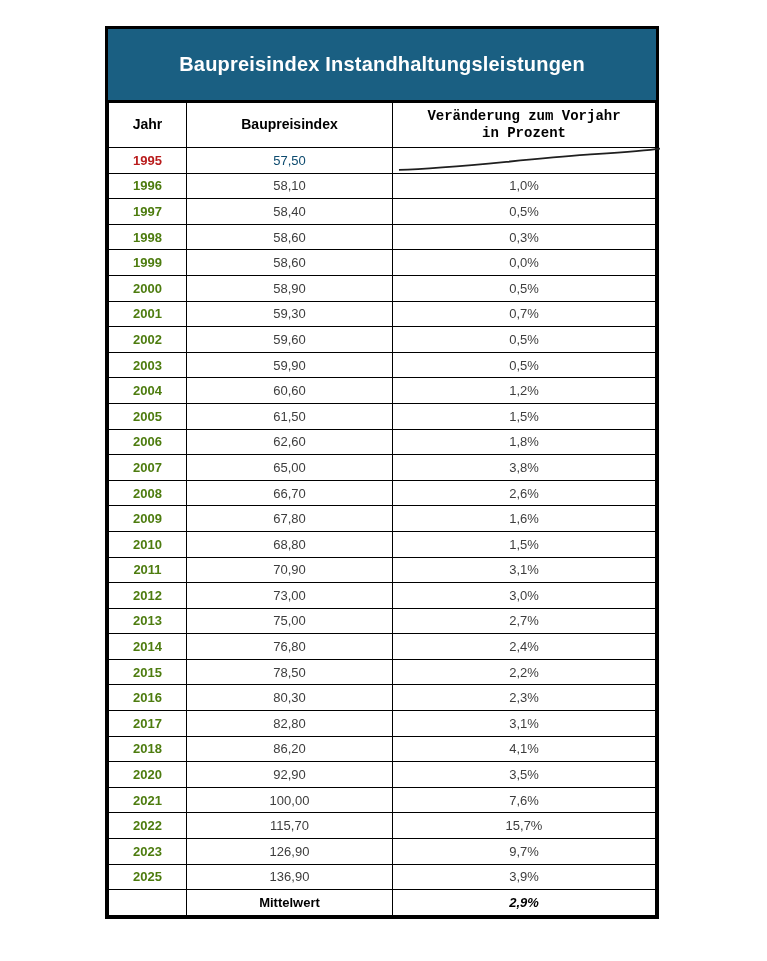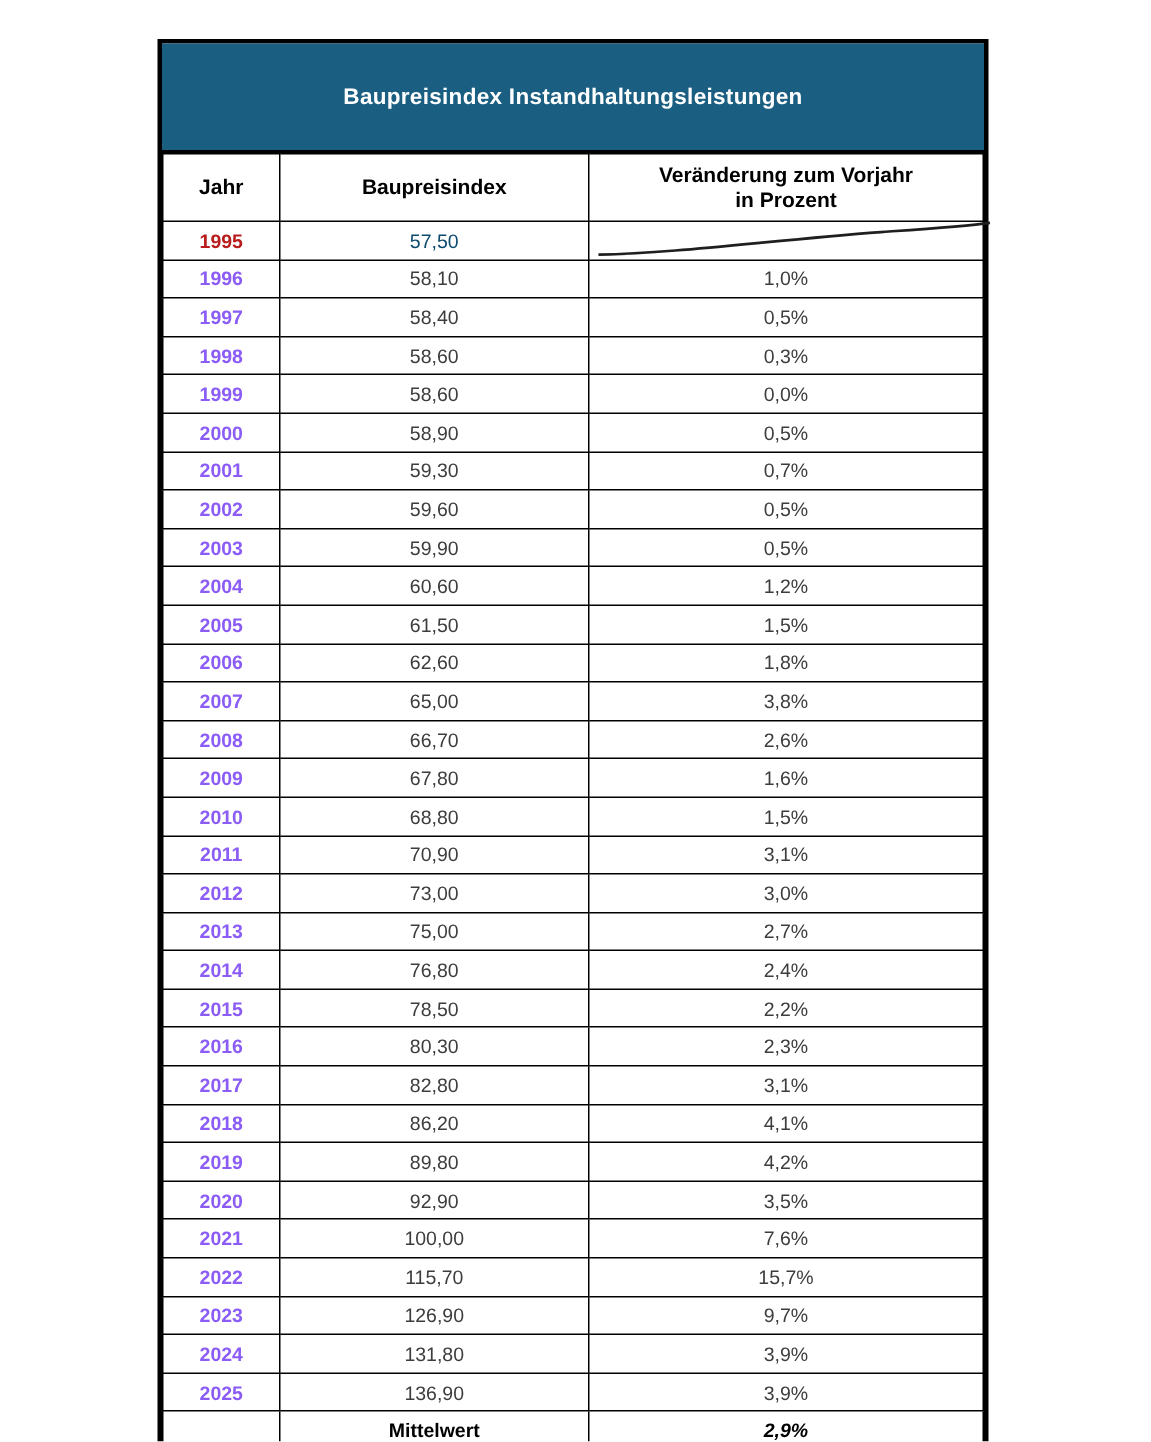--- a/index.html
+++ b/index.html
@@ -25,21 +25,21 @@
   }
   .banner {
     height: 71px;
     background: #1A5F82;
     border-bottom: 2px solid #000000;
     display: flex;
     align-items: center;
     justify-content: center;
     color: #ffffff;
     font-weight: bold;
-    font-size: 15px;
+    font-size: 20px;
     letter-spacing: 0.2px;
   }
   table.idx {
     border-collapse: collapse;
     width: 100%;
     table-layout: fixed;
   }
   table.idx th, table.idx td {
     border: 1.5px solid #000000;
     text-align: center;
@@ -57,21 +57,21 @@
     color: #000000;
     line-height: 1.25;
   }
   tbody td, tfoot td {
     height: 24.6px;
     font-size: 13px;
     line-height: 1;
   }
   td.year {
     font-weight: bold;
-    color: #8b5cf6;
+    color: #4d7c0f;
   }
   td.val {
     font-weight: normal;
     color: #3d3d3d;
   }
   tr.muted td.year { color: #b91c1c; }
   tr.muted td.val  { color: #0c4a6e; }
   td.change { position: relative; }
   svg.diag {
     position: absolute;
@@ -84,21 +84,21 @@
   }
   tfoot td.f-label {
     font-weight: bold;
     color: #000000;
   }
   tfoot td.f-value {
     font-weight: bold;
     font-style: italic;
     color: #000000;
   }
-  .hline { display: block; }
+  .hline { display: block; font-family: Liberation Mono, monospace; }
 </style>
 </head>
 <body>
 
 <div class="page">
   <div class="table-wrap">
 
     <div class="banner" style="background: rgb(26, 95, 130); color: rgb(255, 255, 255);">
       <span>Baupreisindex Instandhaltungsleistungen</span>
     </div>
@@ -308,28 +308,20 @@
   </tr>
           <tr>
     <td class="year">2018</td>
     <td class="val">86,20</td>
     <td class="val change">
       <span class="change-text">4,1%</span>
       
     </td>
   </tr>
           <tr>
-    <td class="year">2019</td>
-    <td class="val">89,80</td>
-    <td class="val change">
-      <span class="change-text">4,2%</span>
-      
-    </td>
-  </tr>
-          <tr>
     <td class="year">2020</td>
     <td class="val">92,90</td>
     <td class="val change">
       <span class="change-text">3,5%</span>
       
     </td>
   </tr>
           <tr>
     <td class="year">2021</td>
     <td class="val">100,00</td>
@@ -344,28 +336,20 @@
     <td class="val change">
       <span class="change-text">15,7%</span>
       
     </td>
   </tr>
           <tr>
     <td class="year">2023</td>
     <td class="val">126,90</td>
     <td class="val change">
       <span class="change-text">9,7%</span>
-      
-    </td>
-  </tr>
-          <tr>
-    <td class="year">2024</td>
-    <td class="val">131,80</td>
-    <td class="val change">
-      <span class="change-text">3,9%</span>
       
     </td>
   </tr>
           <tr>
     <td class="year">2025</td>
     <td class="val">136,90</td>
     <td class="val change">
       <span class="change-text">3,9%</span>
       
     </td>

